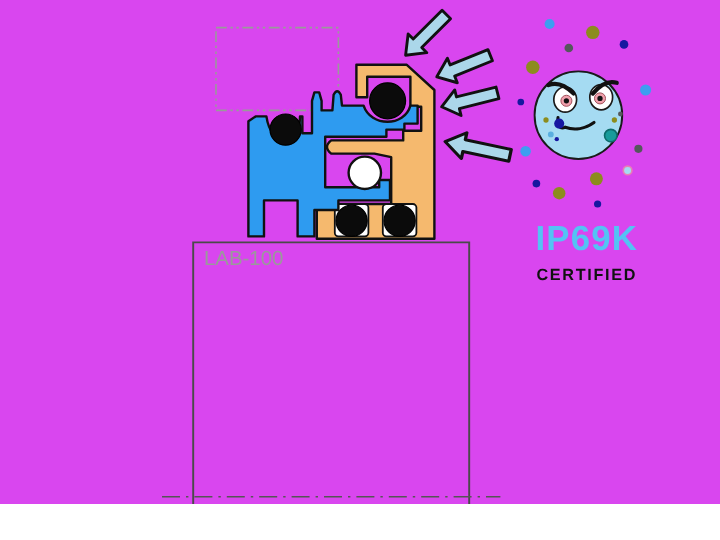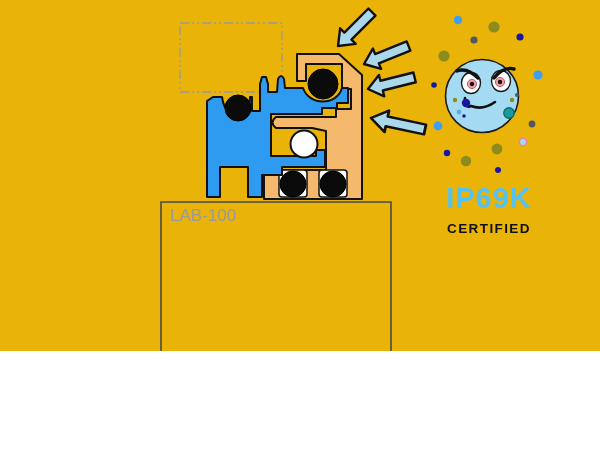--- a/index.html
+++ b/index.html
@@ -1,16 +1,16 @@
 <!DOCTYPE html>
 <html><head>
 <meta charset="utf-8">
 <style>
   html,body{margin:0;padding:0;background:#ffffff;}
-  .stage{position:relative;width:600px;height:351px;background:#eab308;overflow:hidden;
+  .stage{position:relative;width:600px;height:420px;background:#d946ef;overflow:hidden;
          font-family:"Liberation Sans", sans-serif;}
   svg{display:block;}
   .rotor{fill:#2E9BF0;stroke:#111;stroke-width:2;stroke-linejoin:round;}
   .stator{fill:#F5B96E;stroke:#111;stroke-width:2;stroke-linejoin:round;}
   .oring{fill:#0b0b0b;stroke:#000;stroke-width:1;}
   .pocket{fill:#fff;stroke:#111;stroke-width:1.5;}
   .ball{fill:#fff;stroke:#111;stroke-width:2;}
   .arrow{fill:#ABD7EA;stroke:#111;stroke-width:2.4;stroke-linejoin:round;}
   .phantom{fill:none;stroke:#9a9a9a;stroke-width:1.3;stroke-dasharray:9 3 2 3 2 3;}
   .housing{fill:none;stroke:#4a4a4a;stroke-width:1.6;}

